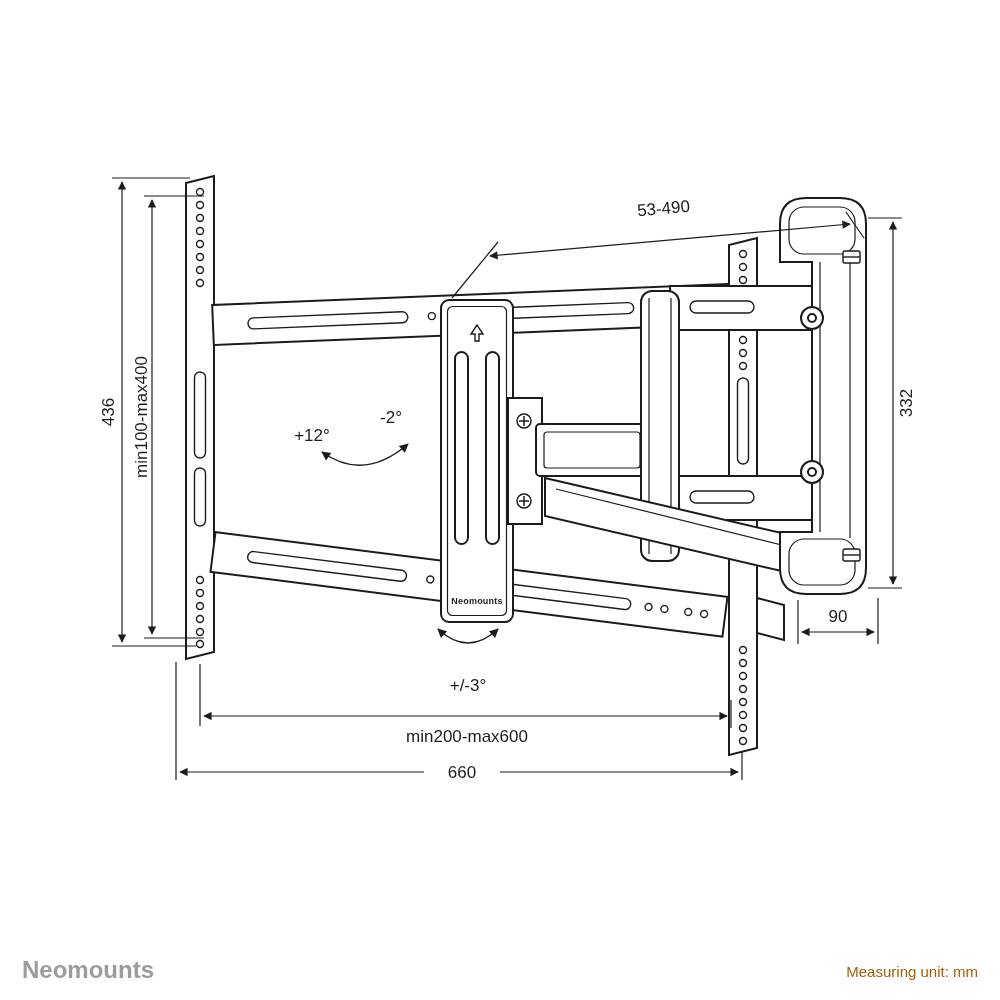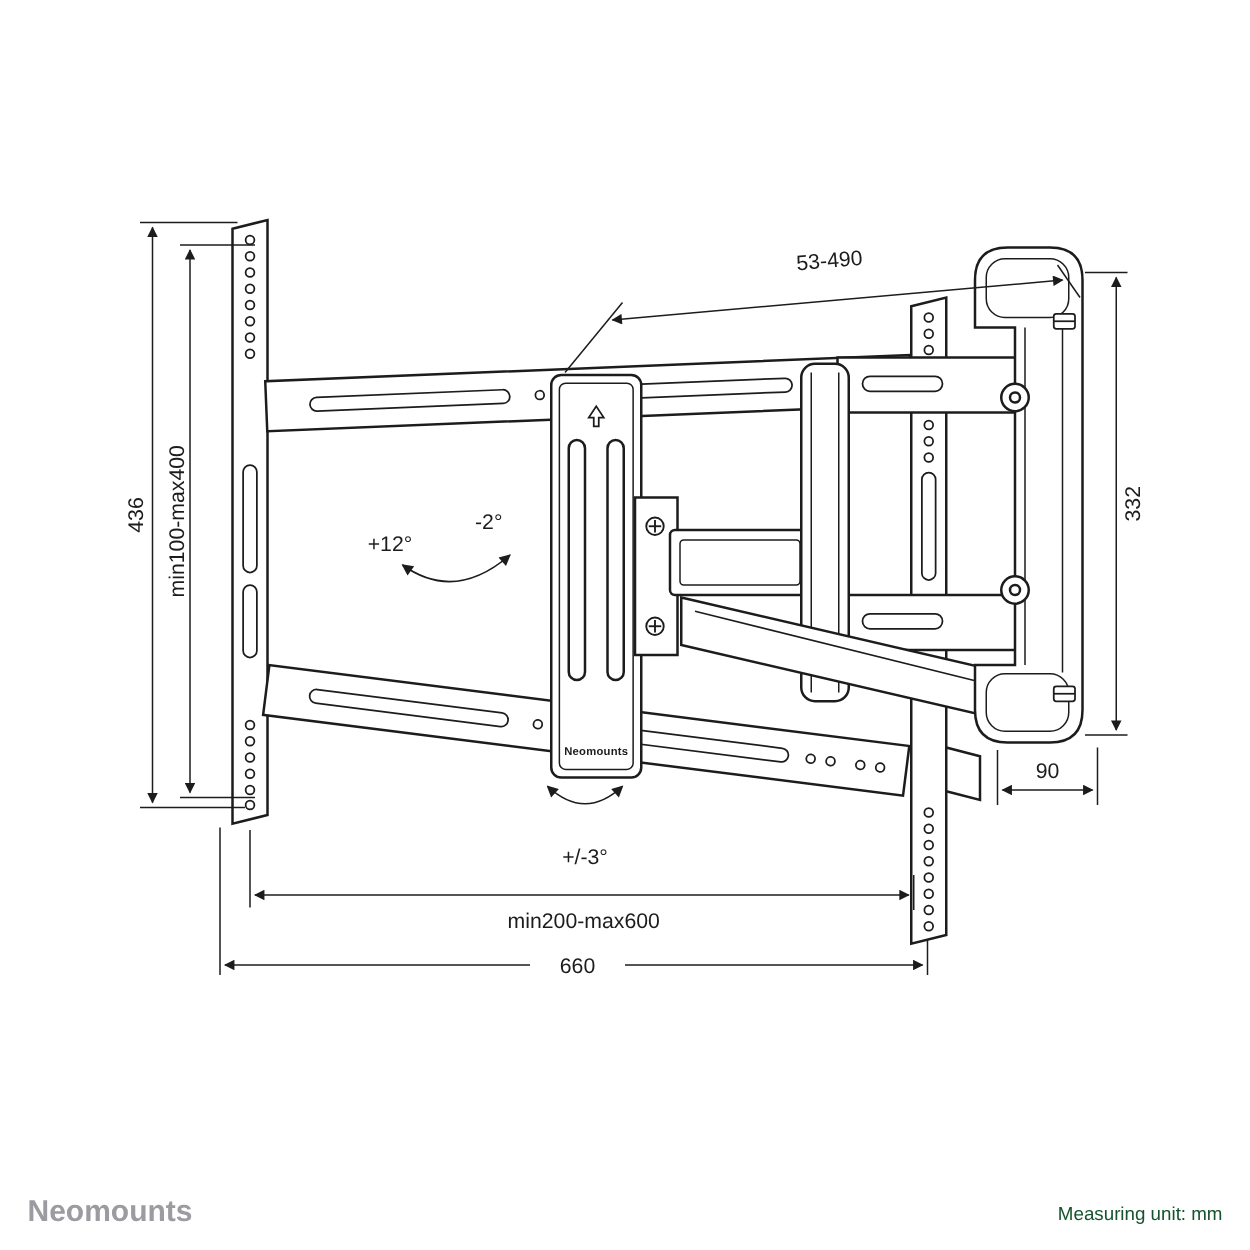--- a/index.html
+++ b/index.html
@@ -5,21 +5,21 @@
   html,body{margin:0;padding:0;background:#ffffff;}
   #stage{position:relative;width:1000px;height:1000px;background:#ffffff;overflow:hidden;
          font-family:"Liberation Sans", sans-serif;}
   svg{position:absolute;left:0;top:0;}
   svg text{font-family:"Liberation Sans", sans-serif;fill:#1c1c1c;}
   .dim-label{font-size:17px;}
   .angle-label{font-size:17px;}
   .plate-logo{font-size:9px;font-weight:bold;letter-spacing:.2px;}
   #footer-brand{position:absolute;left:22px;bottom:16px;font-size:24px;font-weight:bold;
                 color:#9b9ba1;}
-  #footer-unit{position:absolute;right:22px;bottom:20px;font-size:15px;color:#14532d;}
+  #footer-unit{position:absolute;right:22px;bottom:20px;font-size:15px;color:#a16207;}
 </style>
 </head>
 <body>
 
 <div id="stage">
 
   <svg width="1000" height="1000" viewBox="0 0 1000 1000">
     <defs>
       <marker id="arr" viewBox="0 0 10 10" refX="9" refY="5" markerWidth="9" markerHeight="7" orient="auto-start-reverse">
         <path d="M0,0 L10,5 L0,10 z" fill="#1c1c1c"></path>

